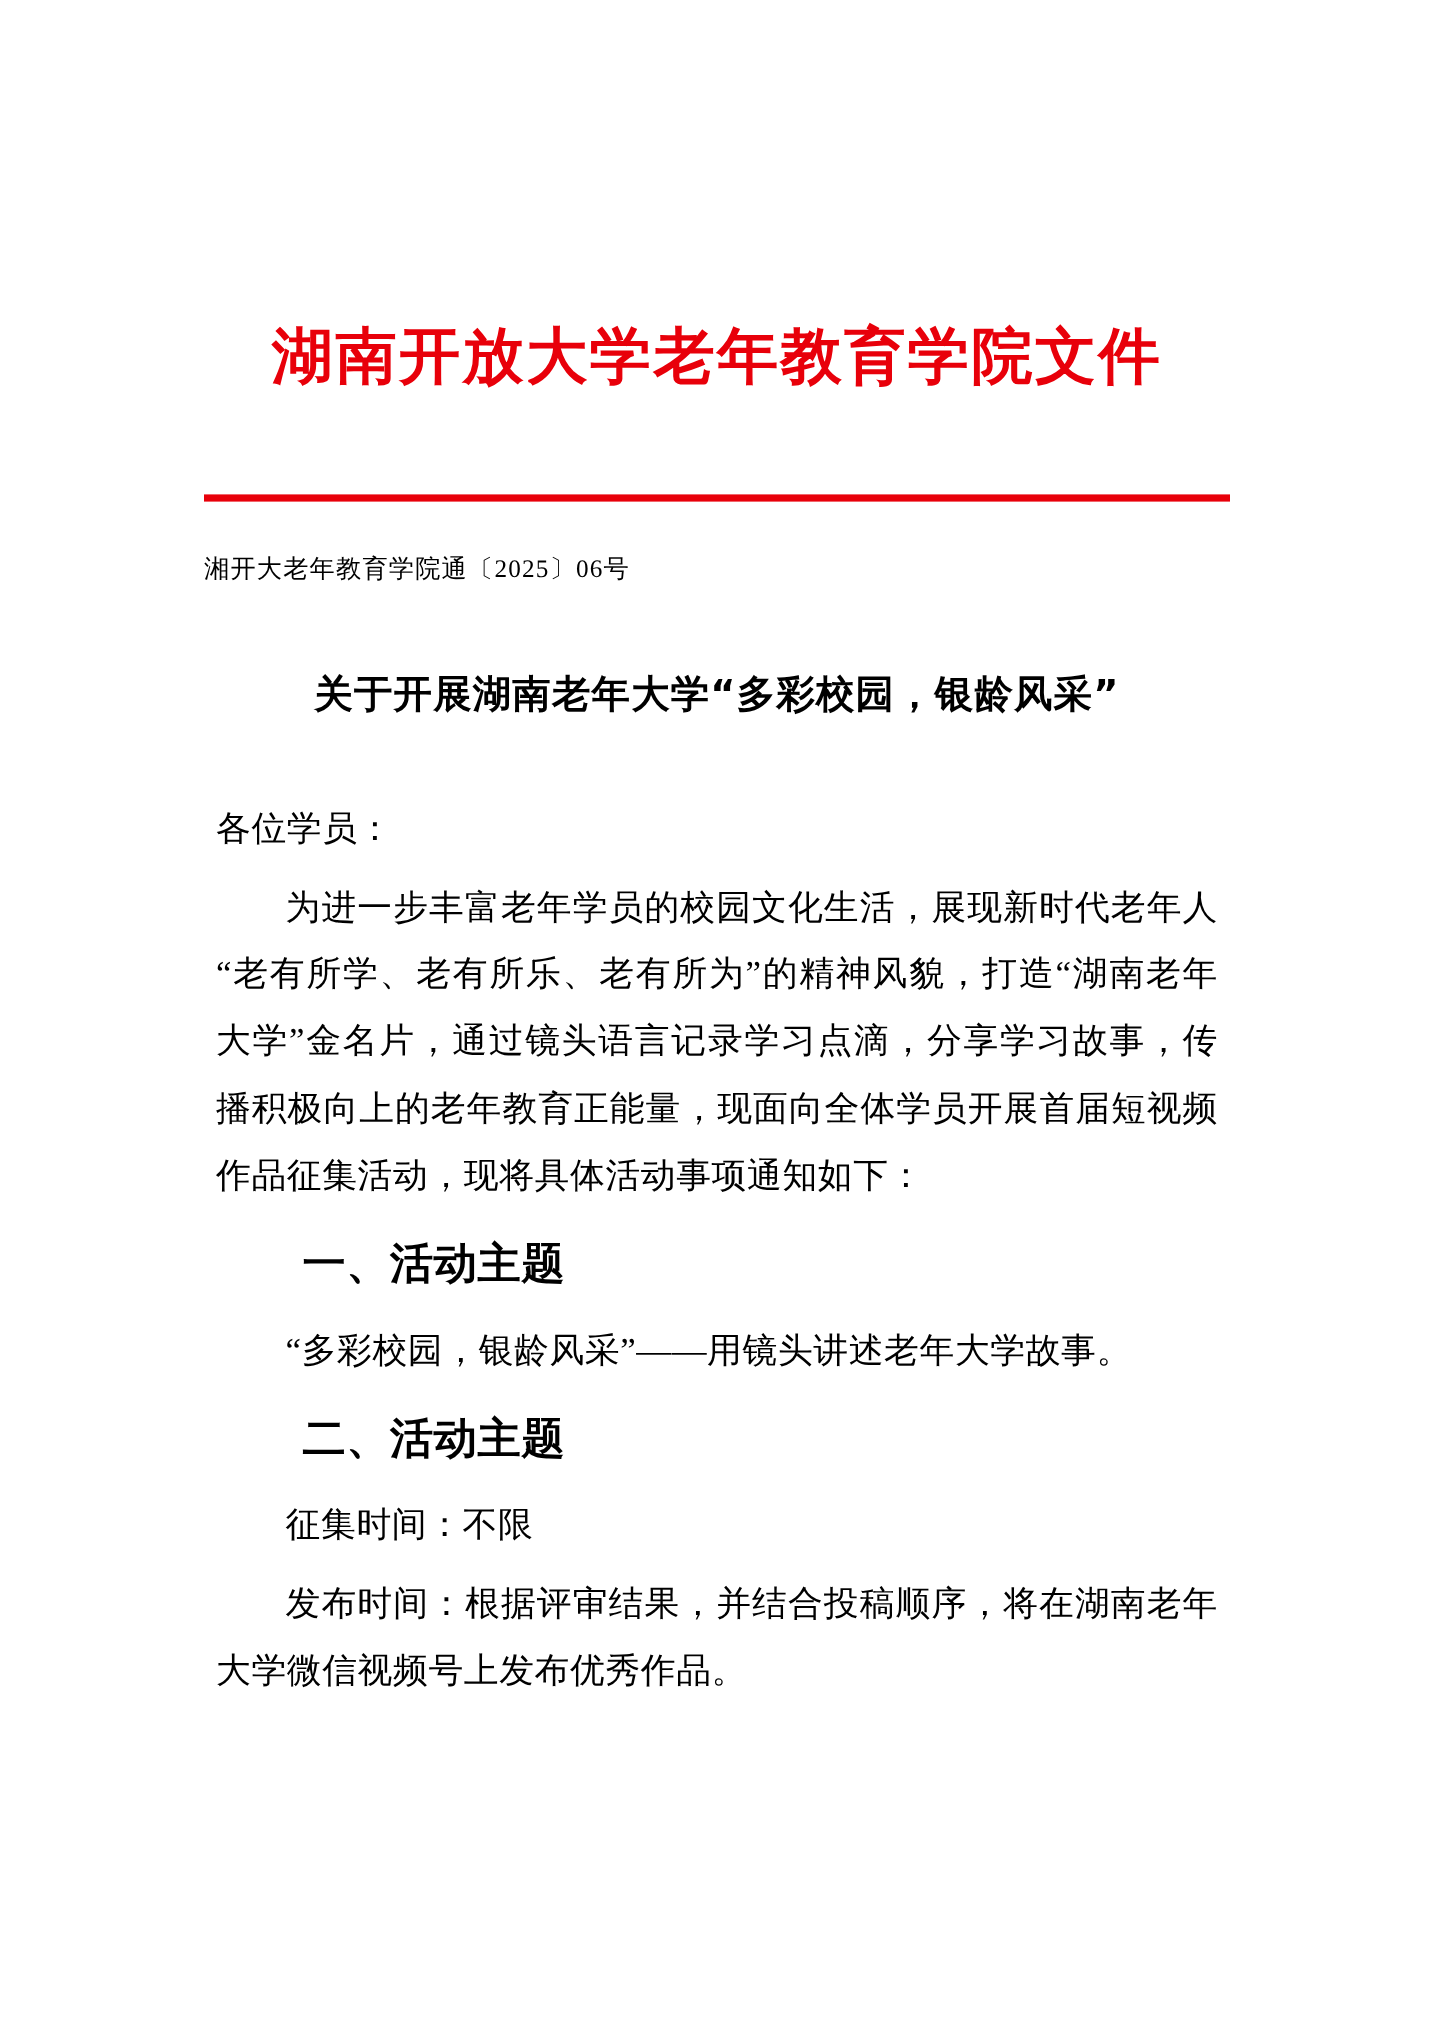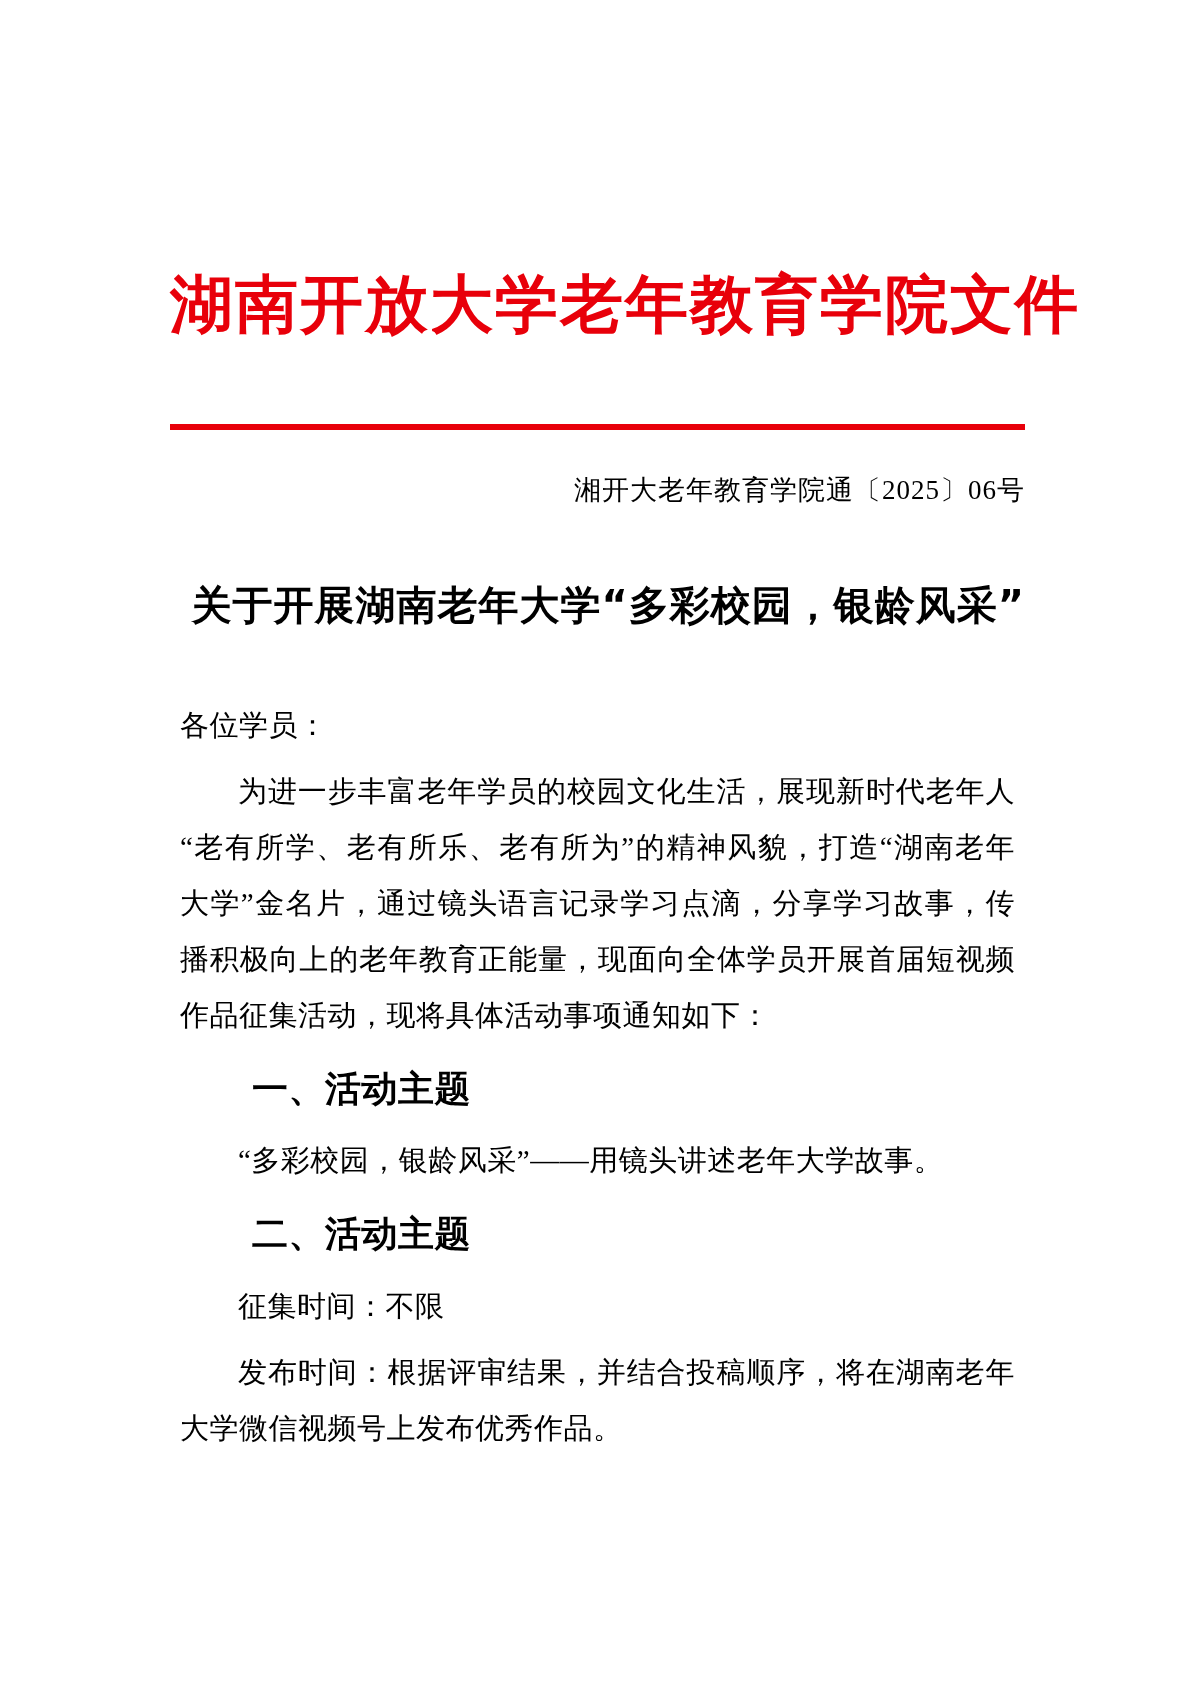--- a/index.html
+++ b/index.html
@@ -26,49 +26,49 @@
     padding: 0 170px;
   }
 
   
   .masthead {
     margin-top: 272px;
     text-align: center;
     color: #e8000a;
     font-family: "Liberation Serif", "DejaVu Serif", serif;
     font-weight: bold;
-    font-size: 63px;
+    font-size: 51px;
     letter-spacing: 2px;
     line-height: 1.05;
     white-space: nowrap;
   }
 
   .red-rule {
     margin-top: 86px;
     height: 6px;
     background: #e8000a;
     width: 100%;
   }
 
   
   .doc-number {
     margin-top: 42px;
-    text-align: right;
-    font-size: 27px;
+    text-align: left;
+    font-size: 21px;
     letter-spacing: 1px;
     color: #000;
   }
 
   
   .doc-title {
     margin-top: 62px;
-    text-align: right;
+    text-align: center;
     font-family: "DejaVu Sans", "Liberation Sans", sans-serif;
     font-weight: bold;
-    font-size: 40px;
+    font-size: 32px;
     line-height: 1.75;
     letter-spacing: 1px;
   }
   .doc-title .line {
     display: block;
   }
 
   
   .body-text {
     margin-top: 58px;

